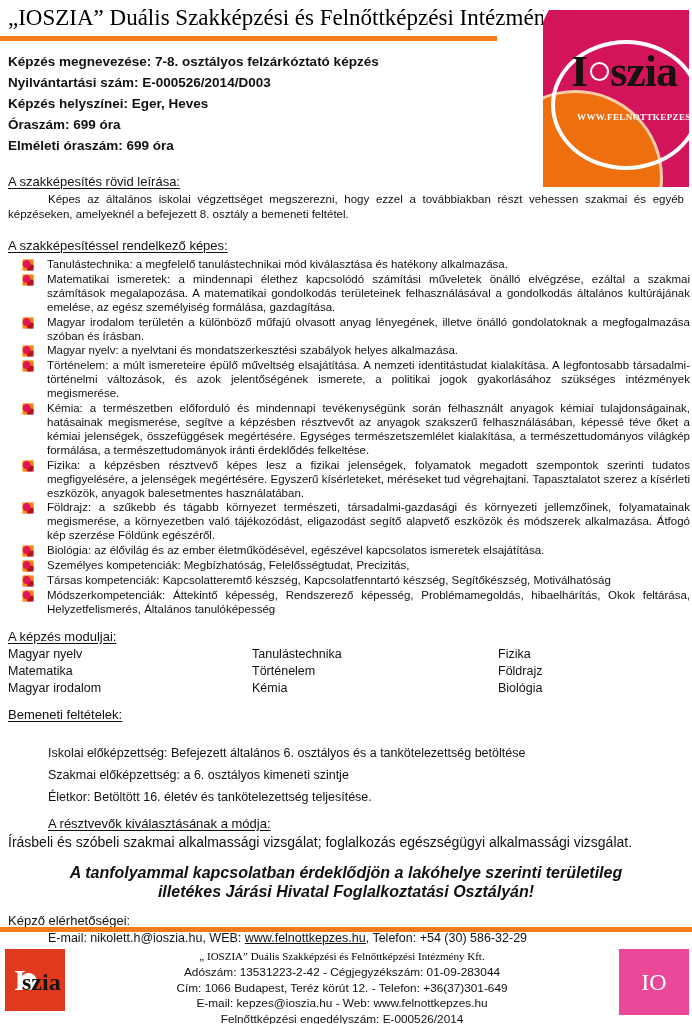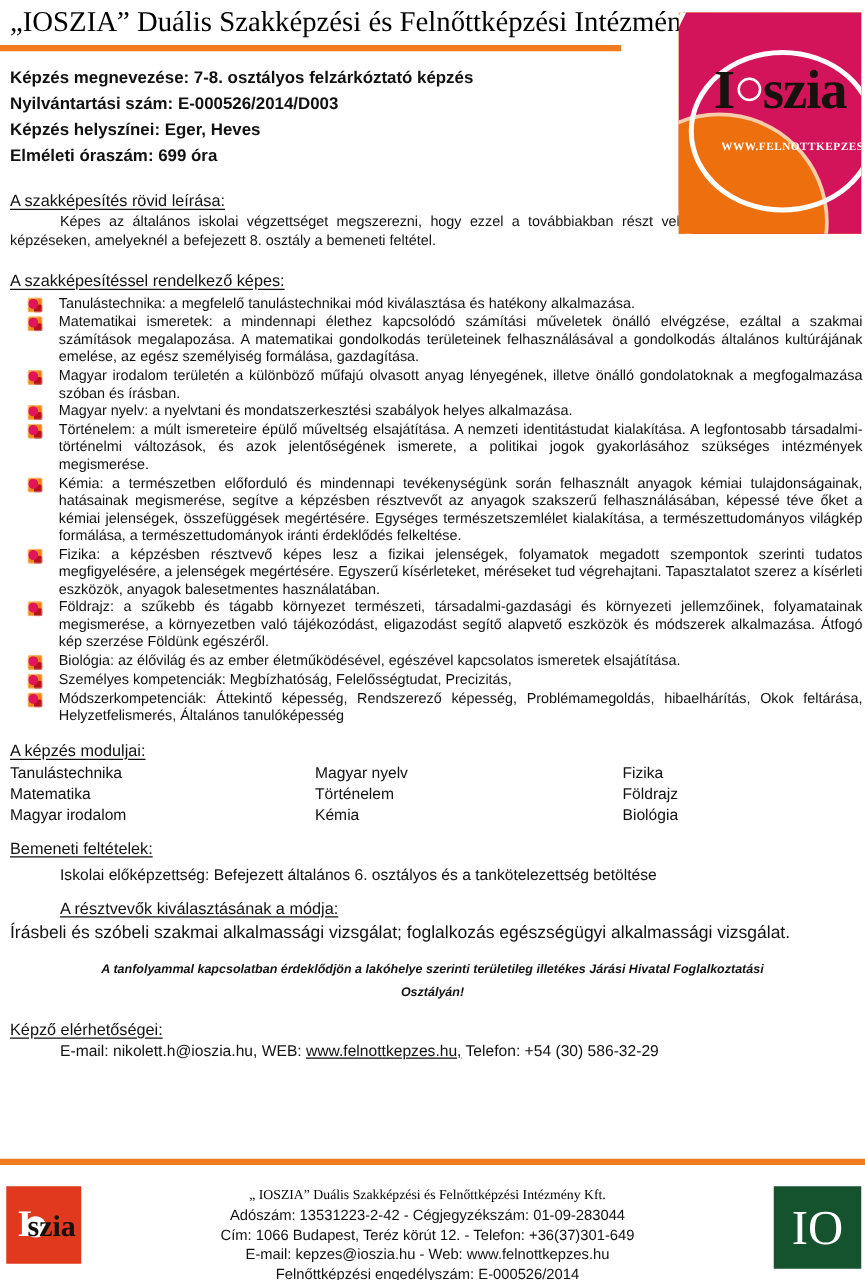--- a/index.html
+++ b/index.html
@@ -41,56 +41,57 @@
   .bullet-ic { flex:0 0 12px; width:12px; height:12px; margin:1px 13px 0 0; border-radius:2px;
     background:
       radial-gradient(circle at 38% 42%, #e01657 0 36%, rgba(224,22,87,0) 42%),
       radial-gradient(circle at 78% 82%, #b5121b 0 28%, rgba(181,18,27,0) 34%),
       linear-gradient(120deg,#f79c1d,#ec6f10);
     box-shadow: inset 0 0 0 1px rgba(255,255,255,.35); }
   .btext { font-size:11.5px; line-height:13.9px; text-align:justify; width:643px; }
 
   .modules { margin:2px 0 0 8px; display:grid; grid-template-columns:244px 246px auto;
     font-size:12.5px; line-height:17px; }
-  .entry { margin:3px 0 0 48px; font-size:12.5px; line-height:22px; }
+  .entry { margin:20px 0 0 48px; font-size:12.5px; line-height:22px; }
   .sel-body { margin:3px 8px 0 8px; font-size:14px; }
   .notice { margin:13px 58px 0 58px; text-align:center; font-weight:bold; font-style:italic;
-    font-size:10px; line-height:19px; }
+    font-size:16px; line-height:19px; }
   .contact-line { margin:3px 0 0 48px; font-size:12.5px; }
   .weblink { text-decoration:underline; color:#111; cursor:pointer; }
 
   
   .footer { position:absolute; left:0; top:927px; width:692px; }
   .footer-rule { height:5px; background:#F07C1E; }
   .footer-body { display:flex; align-items:flex-start; padding-top:17px; }
   .flogo-left { position:relative; width:60px; height:62px; background:#E0391D; margin-left:5px; flex:0 0 auto; }
   .fl-disc { position:absolute; left:15px; top:24px; width:17px; height:17px; background:#fff; border-radius:50%; }
   .fl-i { position:absolute; left:9px; top:16px; color:#fff; font-family:"Liberation Serif", serif;
     font-weight:bold; font-size:30px; line-height:1; }
   .fl-szia { position:absolute; left:17px; top:21px; color:#17120e; font-family:"Liberation Serif", serif;
     font-weight:bold; font-size:24px; line-height:1; }
   .fcenter { flex:1; text-align:center; padding-top:1px; }
   .fcompany { font-family:"Liberation Serif", serif; font-size:11px; margin-bottom:3px; color:#000; }
   .fline { font-size:11.8px; line-height:15.5px; }
-  .flogo-right { width:70px; height:66px; background:#14532d; margin-right:3px; flex:0 0 auto;
+  .flogo-right { width:70px; height:66px; background:#ec4899; margin-right:3px; flex:0 0 auto;
     display:flex; align-items:center; justify-content:center; color:#fff;
-    font-family:"Liberation Serif", serif; font-size:39px; }
+    font-family:"Liberation Serif", serif; font-size:24px; }
 </style>
 </head>
 <body>
 
 <div class="page">
 
   <div class="title">„IOSZIA” Duális Szakképzési és Felnőttképzési Intézmény</div>
   <div class="rule-top"></div>
 
   <div class="course-info">
     <div>Képzés megnevezése: 7-8. osztályos felzárkóztató képzés</div>
     <div>Nyilvántartási szám: E-000526/2014/D003</div>
     <div>Képzés helyszínei: Eger, Heves</div>
+    <div>Óraszám: 699 óra</div>
     <div>Elméleti óraszám: 699 óra</div>
   </div>
 
   <div class="logo-top">
     <div class="logo-crimson"></div>
     <div class="logo-suborange"></div>
     <div class="logo-ring"></div>
     <div class="logo-word"><span>I</span><span class="logo-dot"></span><span>szia</span></div>
     <div class="logo-site">WWW.FELNOTTKEPZES.HU</div>
   </div>
@@ -135,40 +136,46 @@
     <div class="bitem">
         <span class="bullet-ic"></span>
         <span class="btext">Biológia: az élővilág és az ember életműködésével, egészével kapcsolatos ismeretek elsajátítása.</span>
       </div>
     <div class="bitem">
         <span class="bullet-ic"></span>
         <span class="btext">Személyes kompetenciák: Megbízhatóság, Felelősségtudat, Precizitás,</span>
       </div>
     <div class="bitem">
         <span class="bullet-ic"></span>
+        <span class="btext">Társas kompetenciák: Kapcsolatteremtő készség, Kapcsolatfenntartó készség, Segítőkészség, Motiválhatóság</span>
+      </div>
+    <div class="bitem">
+        <span class="bullet-ic"></span>
         <span class="btext">Módszerkompetenciák: Áttekintő képesség, Rendszerező képesség, Problémamegoldás, hibaelhárítás, Okok feltárása, Helyzetfelismerés, Általános tanulóképesség</span>
       </div>
   </div>
 
   <div class="section-h mt12">A képzés moduljai:</div>
   <div class="modules">
+    <div>Magyar nyelv</div>
     <div>Tanulástechnika</div>
-    <div>Magyar nyelv</div>
     <div>Fizika</div>
     <div>Matematika</div>
     <div>Történelem</div>
     <div>Földrajz</div>
     <div>Magyar irodalom</div>
     <div>Kémia</div>
     <div>Biológia</div>
   </div>
 
   <div class="section-h mt10">Bemeneti feltételek:</div>
   <div class="entry">
     <div>Iskolai előképzettség: Befejezett általános 6. osztályos és a tankötelezettség betöltése</div>
+    <div>Szakmai előképzettség: a 6. osztályos kimeneti szintje</div>
+    <div>Életkor: Betöltött 16. életév és tankötelezettség teljesítése.</div>
   </div>
 
   <div class="section-h mt8">A résztvevők kiválasztásának a módja:</div>
   <div class="sel-body">Írásbeli és szóbeli szakmai alkalmassági vizsgálat; foglalkozás egészségügyi alkalmassági vizsgálat.</div>
 
   <div class="notice">A tanfolyammal kapcsolatban érdeklődjön a lakóhelye szerinti területileg illetékes Járási Hivatal Foglalkoztatási Osztályán!</div>
 
   <div class="section-h mt12">Képző elérhetőségei:</div>
   <div class="contact-line"><span>E-mail: nikolett.h@ioszia.hu, WEB: </span><span class="weblink">www.felnottkepzes.hu,</span><span> Telefon: +54 (30) 586-32-29</span></div>
 

